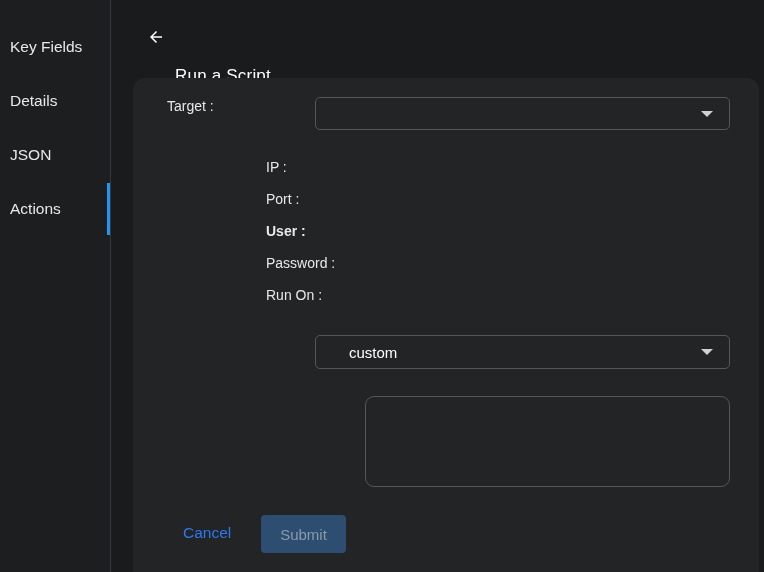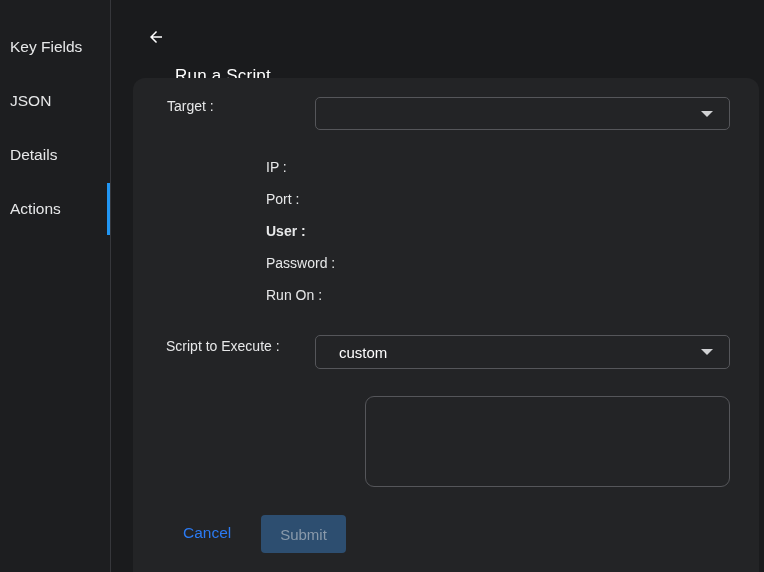--- a/index.html
+++ b/index.html
@@ -58,21 +58,21 @@
     border-radius: 12px;
   }
 
   .field-label { position: absolute; font-size: 14px; color: var(--text, #e7e8e9); }
 
   .select-box {
     position: absolute; left: 182px; width: 415px; height: 33px;
     border: 1px solid var(--border-input, #55565a);
     border-radius: 5px;
     display: flex; align-items: center;
-    padding: 0 36px 0 23px;
+    padding: 0 36px 0 33px;
     font-size: 15px; color: #ffffff;
     cursor: pointer;
     background: transparent;
   }
   .select-caret {
     position: absolute; right: 16px; top: 50%; margin-top: -3px;
     width: 0; height: 0;
     border-left: 6px solid transparent;
     border-right: 6px solid transparent;
     border-top: 6px solid #d0d1d3;
@@ -118,25 +118,25 @@
 
 <div class="app">
 
   <nav class="sidebar">
     <div class="nav-list">
       <div class="nav-item">
         <span>Key Fields</span>
 
       </div>
       <div class="nav-item">
-        <span>JSON</span>
+        <span>Details</span>
 
       </div>
       <div class="nav-item">
-        <span>Details</span>
+        <span>JSON</span>
 
       </div>
       <div class="nav-item active">
         <span>Actions</span>
         <span class="active-bar"></span>
       </div>
     </div>
   </nav>
 
   <div class="main">
@@ -159,21 +159,20 @@
         <span></span>
         <span class="select-caret"></span>
       </div>
 
       <div class="static-label" style="top:81px;">IP :</div>
       <div class="static-label" style="top:113px;">Port :</div>
       <div class="static-label" style="top:145px;font-weight:bold;">User :</div>
       <div class="static-label" style="top:177px;">Password :</div>
       <div class="static-label" style="top:209px;">Run On :</div>
 
-      <div class="field-label" style="left:33px; top:260px;">Script to Execute :</div>
       <div class="select-box" style="top:257px; height:34px;">
         <span>custom</span>
         <span class="select-caret"></span>
       </div>
 
       <textarea class="script-body-input" value="" style=""></textarea>
 
       <button class="cancel-link">Cancel</button>
       <button class="submit-btn">Submit</button>
 

